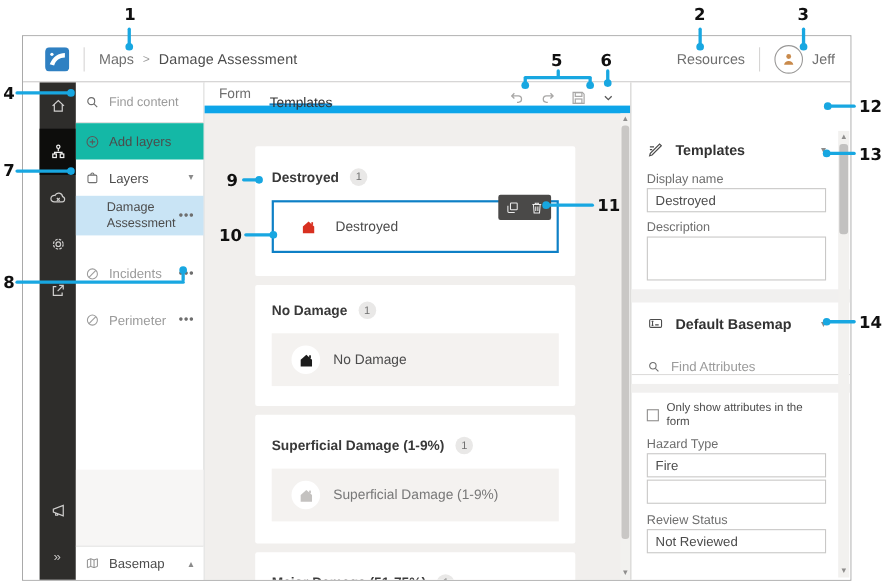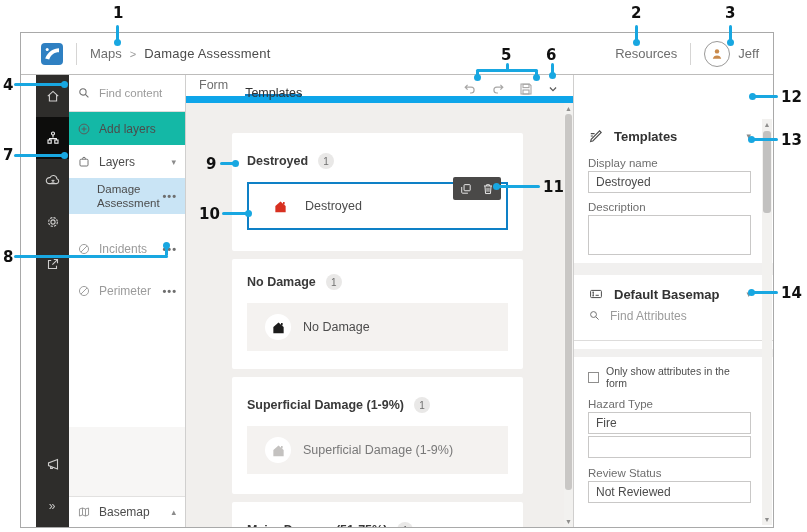--- a/index.html
+++ b/index.html
@@ -101,21 +101,21 @@
   .sec-head { height:30px; display:flex; align-items:center; gap:10px; position:relative; }
   .sec-title { font-size:13px; font-weight:bold; color:#323232; }
   .sec-chev { position:absolute; right:0; color:#8b8b8b; font-size:9px; }
   .fld-label { font-size:11.5px; color:#6e6e6e; margin-top:6px; }
   .fld-input { display:block; width:100%; height:22px; border:1px solid #c9c8c7; margin-top:2px;
     font-family:inherit; font-size:12px; color:#4c4c4c; padding:0 7px; background:#fff; }
   .fld-area { display:block; width:100%; height:40px; border:1px solid #c9c8c7; margin-top:2px; resize:none; }
   .bleed { margin-left:-14px; margin-right:-22px; }
   .gray-band { height:12px; background:#f1f0ef; margin-top:8px; }
   .gray-band.thin { height:8px; }
-  .pp-search { height:32px; display:flex; align-items:flex-start; gap:9px; border-bottom:1px solid #dddcdb;
+  .pp-search { height:32px; display:flex; align-items:flex-end; gap:9px; border-bottom:1px solid #dddcdb;
     padding-left:14px; margin-right:-22px; margin-left:-14px; }
   .pp-search .ph { font-size:12px; color:#9b9b9b; }
   .chk-row { display:flex; align-items:center; gap:7px; margin-top:8px; }
   .chk { width:11px; height:11px; border:1px solid #8f8e8d; background:#fff; flex:0 0 auto; }
   .chk-label { font-size:10.5px; color:#4c4c4c; }
 
   
   .co-num { position:absolute; font-size:15px; font-weight:bold; color:#101010; z-index:60;
     font-family:"DejaVu Sans",sans-serif; }
   .co-h { position:absolute; height:3px; background:#18a7e1; border-radius:1.5px; z-index:59; }

